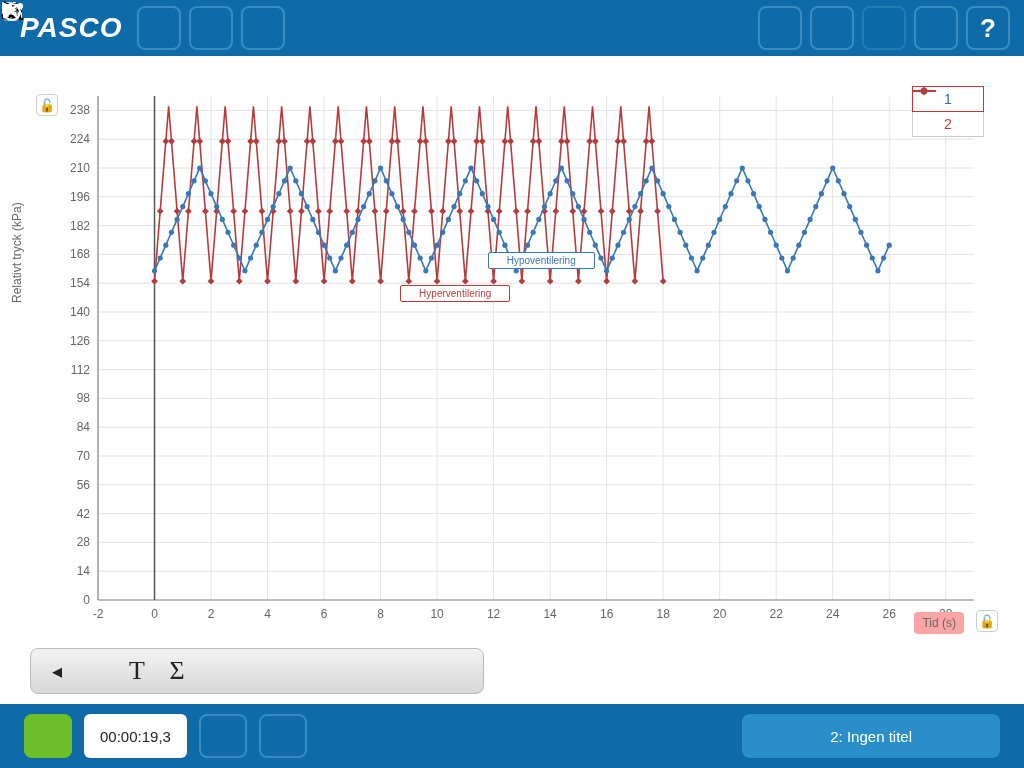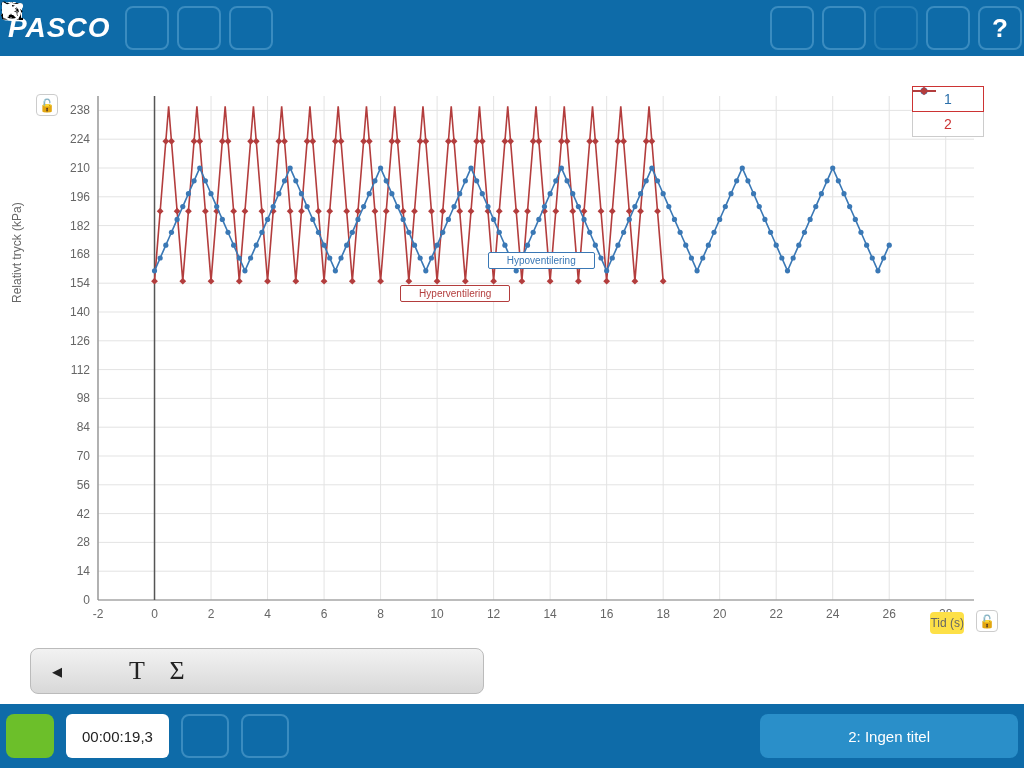--- a/index.html
+++ b/index.html
@@ -1,34 +1,34 @@
 <!DOCTYPE html>
 <html><head>
 <meta charset="utf-8">
 <style>
 *{box-sizing:border-box;margin:0;padding:0;font-family:-apple-system,Helvetica,Arial,sans-serif}
 html,body{width:1024px;height:768px;overflow:hidden;background:#fff}
-.topbar{height:56px;background:#0e6ba8;display:flex;align-items:center;padding:0 2px;gap:8px}
+.topbar{height:56px;background:#0e6ba8;display:flex;align-items:center;padding:0 14px;gap:8px}
 .logo{color:#fff;font-weight:900;font-style:italic;font-size:28px;letter-spacing:1px;padding:0 6px}
 .tbtn{width:44px;height:44px;background:#0e6ba8;border:2px solid #3a8cc0;border-radius:8px;display:flex;align-items:center;justify-content:center;color:#fff;cursor:pointer}
 .tbtn.disabled{opacity:.55}
 .spacer{flex:1}
 .graph-area{height:calc(768px - 56px - 64px);padding:30px 20px 10px 30px;display:flex;flex-direction:column}
 .plot-region{flex:1;position:relative;background:#fff}
 .toolbar{display:flex;align-items:center;gap:12px;margin-top:8px}
 .tool-group{display:flex;align-items:center;gap:8px;background:linear-gradient(#f2f2f2,#d8d8d8);border:1px solid #bbb;border-radius:8px;padding:6px 10px}
 .tool{width:32px;height:32px;display:flex;align-items:center;justify-content:center;color:#222;font-size:20px;cursor:pointer}
-.xlabel{position:absolute;right:0;bottom:0;font-size:12px;color:#666;padding:4px 0;background:#fde047;border-radius:4px}
+.xlabel{position:absolute;right:0;bottom:0;font-size:12px;color:#666;padding:4px 8px;background:#fca5a5;border-radius:4px}
 .ylabel{position:absolute;left:-20px;top:50%;transform:rotate(-90deg) translateX(60px);transform-origin:left top;font-size:12px;color:#666;white-space:nowrap}
 .lock{position:absolute;width:22px;height:22px;display:flex;align-items:center;justify-content:center;border:1px solid #ccc;border-radius:4px;background:#fff;cursor:pointer;font-size:13px;color:#555}
 .legend{position:absolute;top:0;right:20px;background:#fff;font-size:14px}
 .legend-row{display:flex;align-items:center;gap:10px;padding:4px 12px;border:1px solid #ccc;width:72px;justify-content:center}
 .legend-row.one{border-color:#c33;color:#2a6faa}
 .legend-row.two{border-top:none;color:#c33}
-.bottombar{height:64px;background:#0e6ba8;display:flex;align-items:center;padding:0 6px;gap:12px;color:#fff}
+.bottombar{height:64px;background:#0e6ba8;display:flex;align-items:center;padding:0 24px;gap:12px;color:#fff}
 .play{width:48px;height:44px;background:#6cbf2a;border-radius:8px;display:flex;align-items:center;justify-content:center;cursor:pointer}
 .readout{height:44px;background:#fff;color:#222;border-radius:6px;padding:0 16px;display:flex;align-items:center;font-size:15px}
 .bbtn{width:48px;height:44px;border:2px solid #3a8cc0;border-radius:8px;display:flex;align-items:center;justify-content:center;cursor:pointer}
 .run-nav{margin-left:auto;display:flex;align-items:flex-start;gap:0}
 .run-arrow{width:48px;height:44px;background:#2a8fc9;display:flex;align-items:center;justify-content:center;cursor:pointer}
 .run-arrow.l{border-radius:8px 0 0 8px}
 .run-arrow.r{border-radius:0 8px 8px 0}
 .run-title{height:44px;background:#2a8fc9;padding:0 40px;display:flex;align-items:center;font-size:15px}
 .annot{position:absolute;font-size:10px;padding:2px 18px;border:1px solid;background:#fff;border-radius:2px}
 svg{position:absolute;inset:0}

